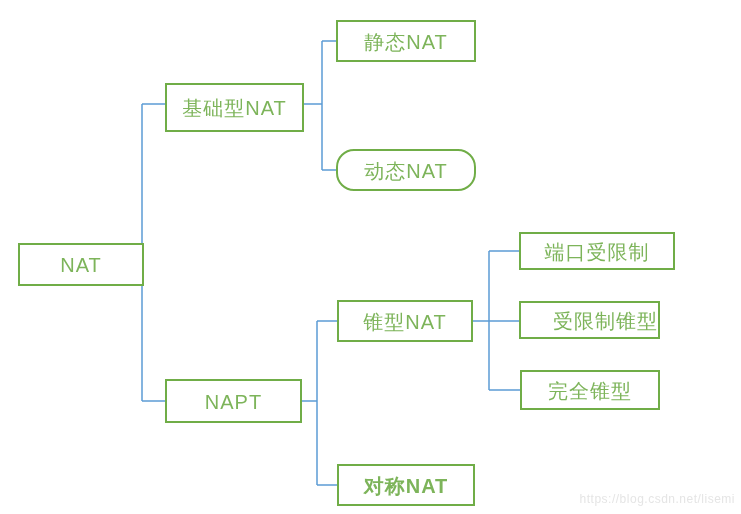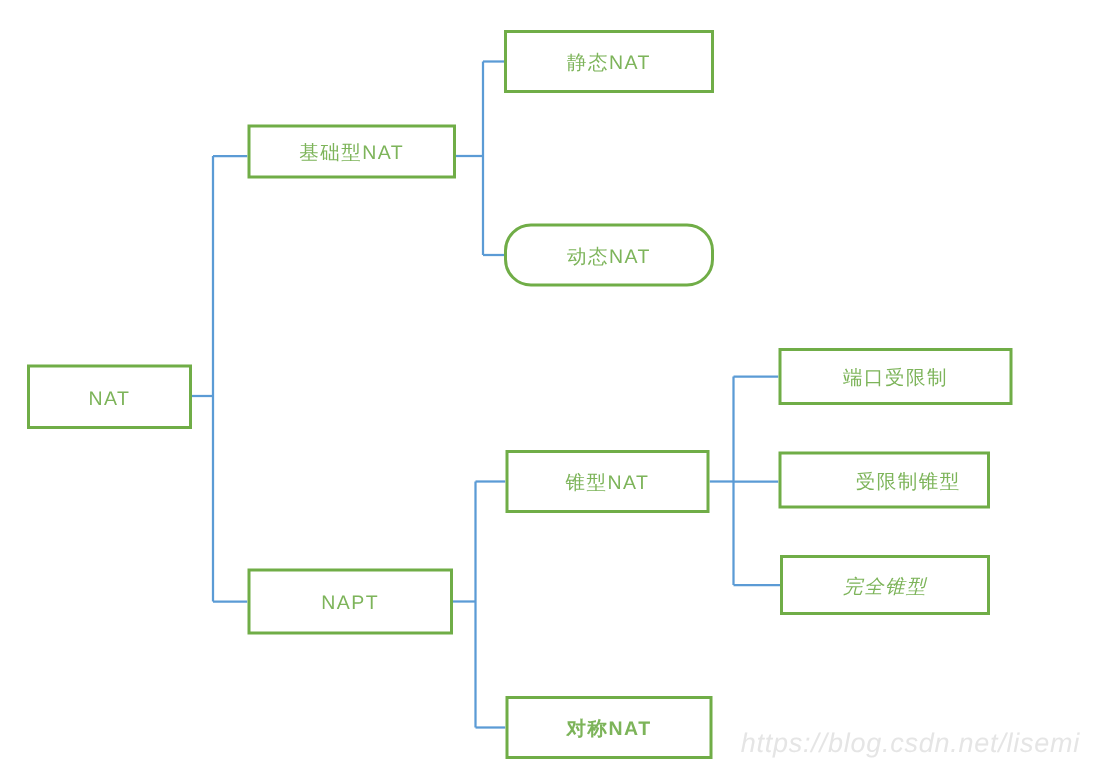--- a/index.html
+++ b/index.html
@@ -35,46 +35,45 @@
   .node {
     position: absolute;
     border: 2px solid var(--box-border);
     background: var(--background);
     display: flex;
     align-items: center;
     justify-content: center;
   }
   .node-label {
     color: var(--box-text);
-    font-size: 13px;
+    font-size: 20px;
     letter-spacing: 1px;
     white-space: nowrap;
     line-height: 1;
     padding-top: 1px;
   }
   
-  #n-nat             { left: 18px;  top: 243px; width: 110px; height: 43px; }
-  #n-basic-nat       { left: 165px; top: 83px;  width: 139px; height: 36px; }
+  #n-nat             { left: 18px;  top: 243px; width: 126px; height: 43px; }
+  #n-basic-nat       { left: 165px; top: 83px;  width: 139px; height: 49px; }
   #n-static-nat      { left: 336px; top: 20px;  width: 140px; height: 42px; }
   #n-dynamic-nat     { left: 336px; top: 149px; width: 140px; height: 42px; border-radius: 18px; }
   #n-napt            { left: 165px; top: 379px; width: 137px; height: 44px; }
   #n-cone-nat        { left: 337px; top: 300px; width: 136px; height: 42px; }
   #n-port-restricted { left: 519px; top: 232px; width: 156px; height: 38px; }
   #n-restricted-cone { left: 519px; top: 301px; width: 141px; height: 38px; padding-left: 32px; }
-  #n-full-cone       { left: 520px; top: 370px; width: 140px; height: 40px; font-style: italic; }
+  #n-full-cone       { left: 520px; top: 370px; width: 140px; height: 40px; }
   #n-symmetric-nat   { left: 337px; top: 464px; width: 138px; height: 42px; font-weight: bold; }
   .watermark {
     position: absolute;
-    right: 21px;
+    right: 6px;
     bottom: 8px;
-    font-size: 18px;
+    font-size: 12px;
     color: var(--watermark-text-color);
     letter-spacing: 0.5px;
     user-select: none;
-    font-style: italic;
   }
 </style>
 </head>
 <body>
 
 <div class="canvas">
 
   <svg class="connectors" viewBox="0 0 741 514" xmlns="http://www.w3.org/2000/svg" aria-hidden="true">
 
     <path class="connector" d="M128,264 H142"></path>

